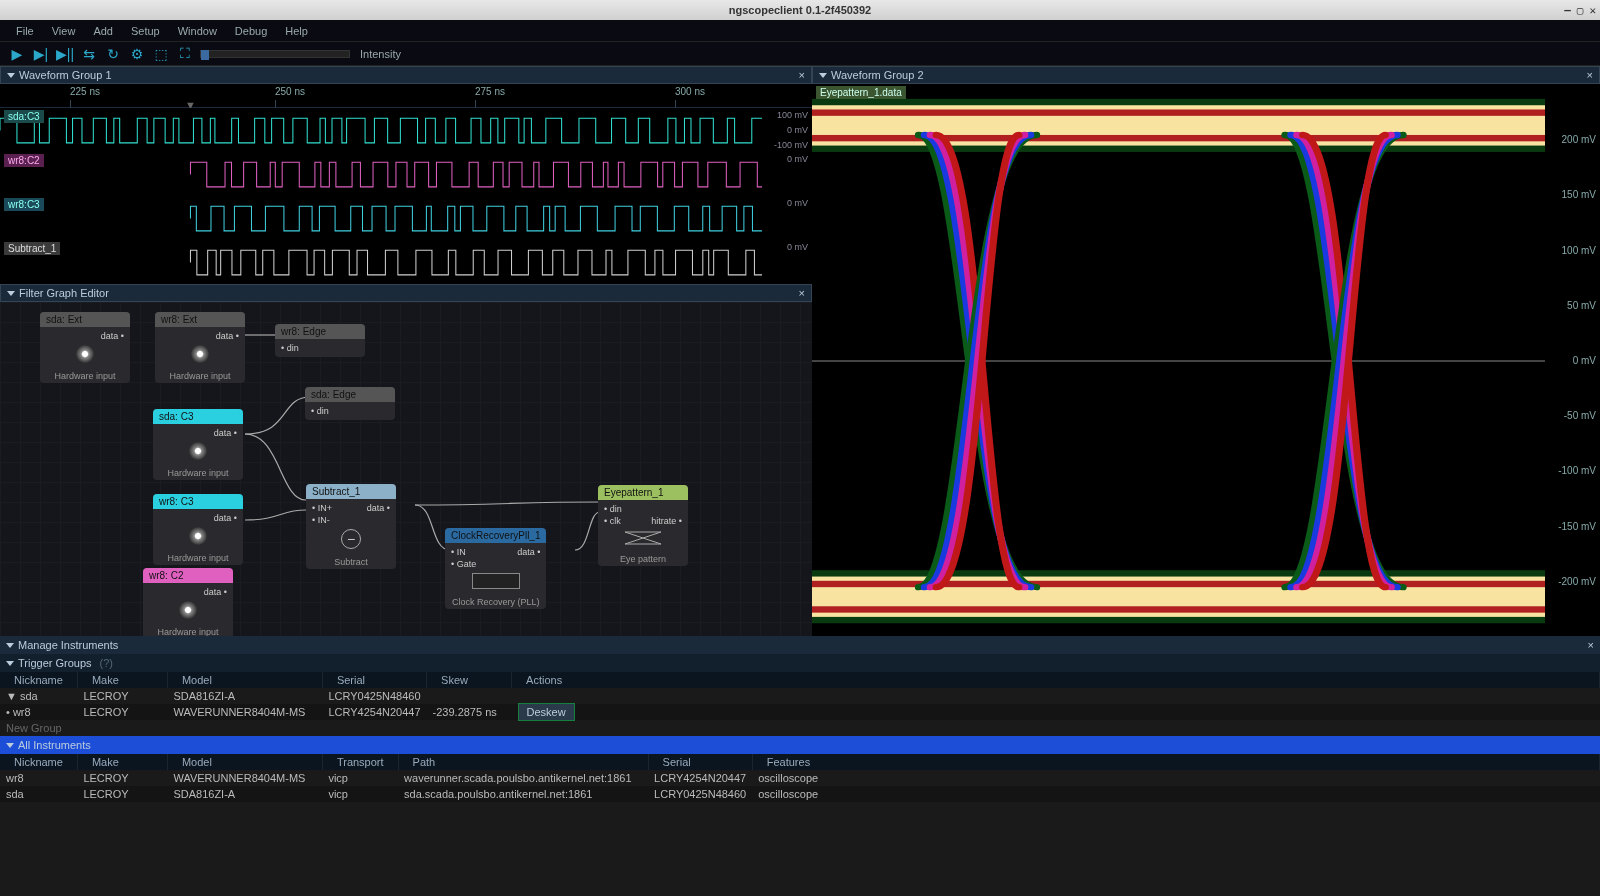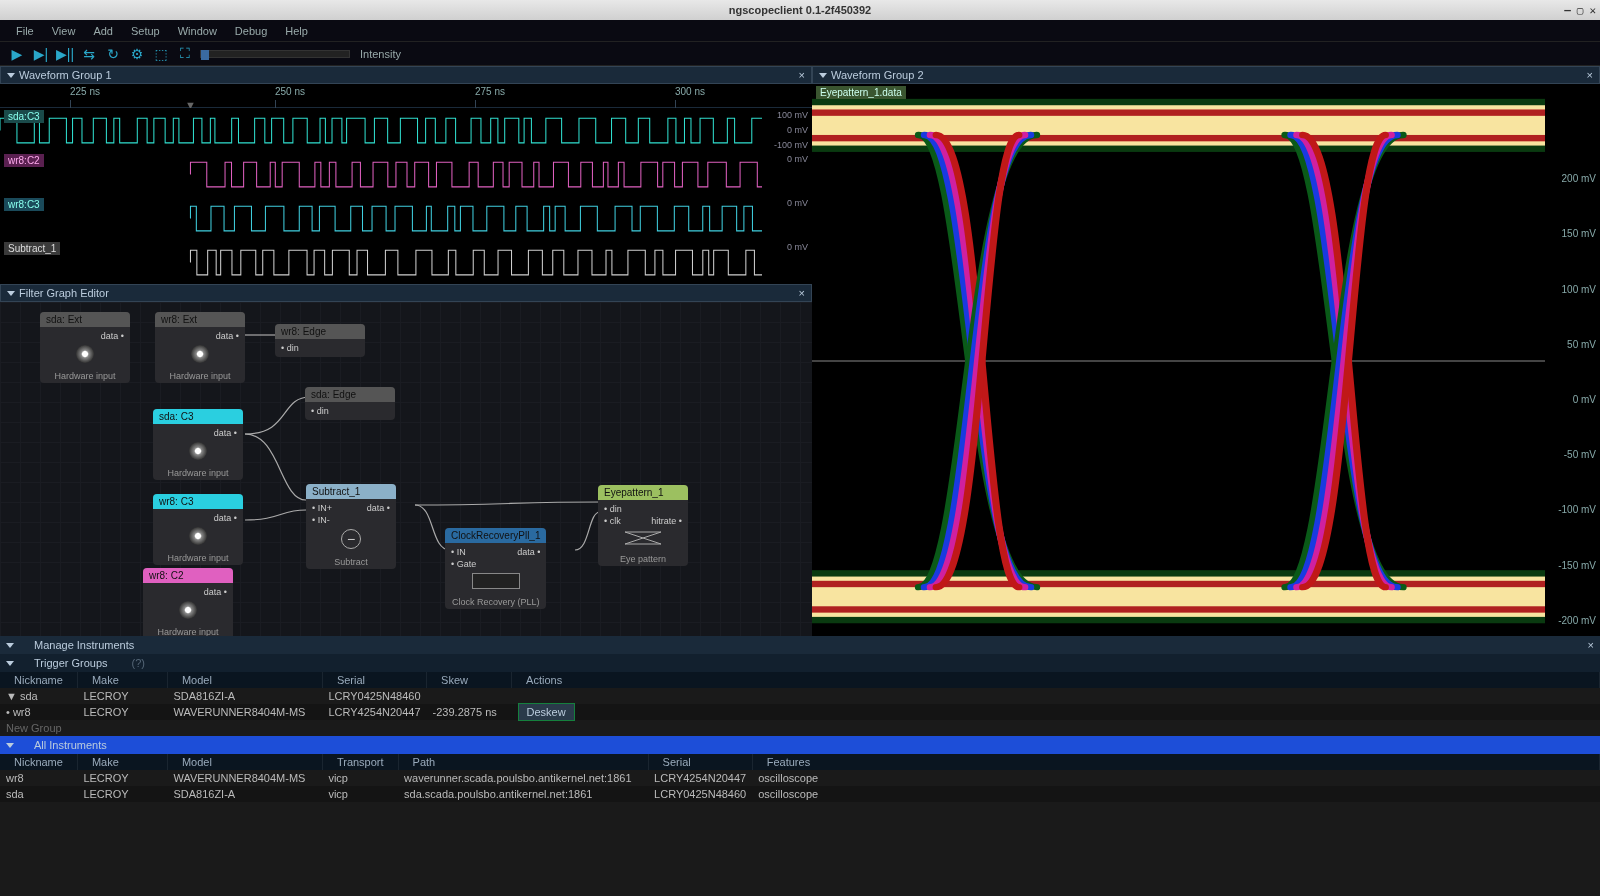--- a/index.html
+++ b/index.html
@@ -266,21 +266,20 @@
 .eye-yaxis {
   width: 55px;
   position: relative;
 }
 .eye-yaxis .ylab {
   position: absolute;
   right: 4px;
   font-size: 10px;
   color: #8aa;
   transform: translateY(-50%);
-  margin-top: 39px;
 }
 .eye-label {
   position: absolute;
   left: 4px;
   top: 2px;
   background: #3a5530;
   color: #cfe;
   padding: 1px 4px;
   font-size: 10px;
   z-index: 5;
@@ -290,21 +289,21 @@
   display: flex;
   flex-direction: column;
 }
 .section-hdr {
   height: 18px;
   background: #1a2a3a;
   display: flex;
   align-items: center;
   padding: 0 6px;
   color: #bcd;
-  gap: 20px;
+  gap: 4px;
 }
 .section-hdr .tri {
   width: 0; height: 0;
   border-left: 4px solid transparent;
   border-right: 4px solid transparent;
   border-top: 5px solid #bcd;
 }
 .section-hdr .help {
   color: #567;
   margin-left: 4px;

